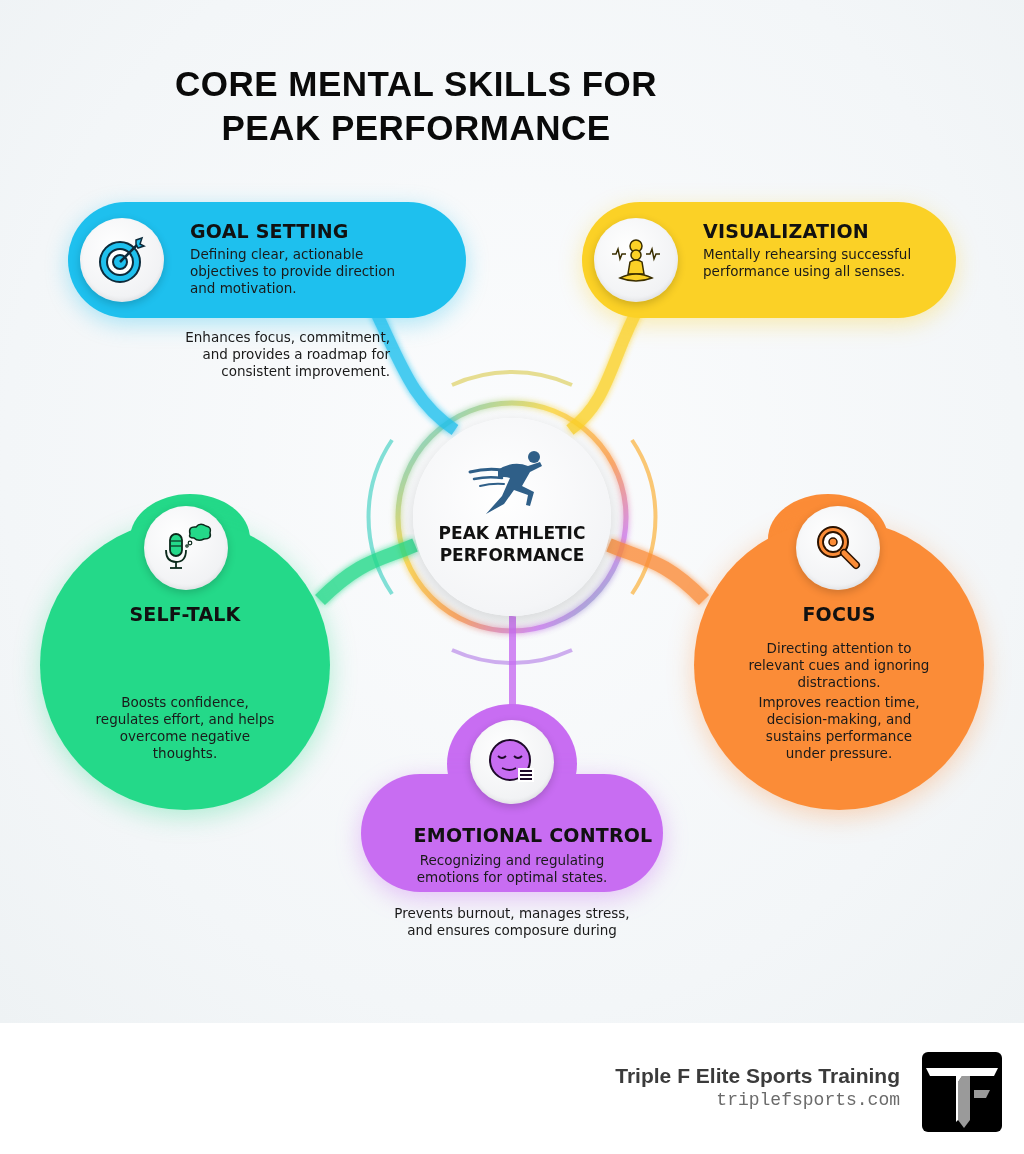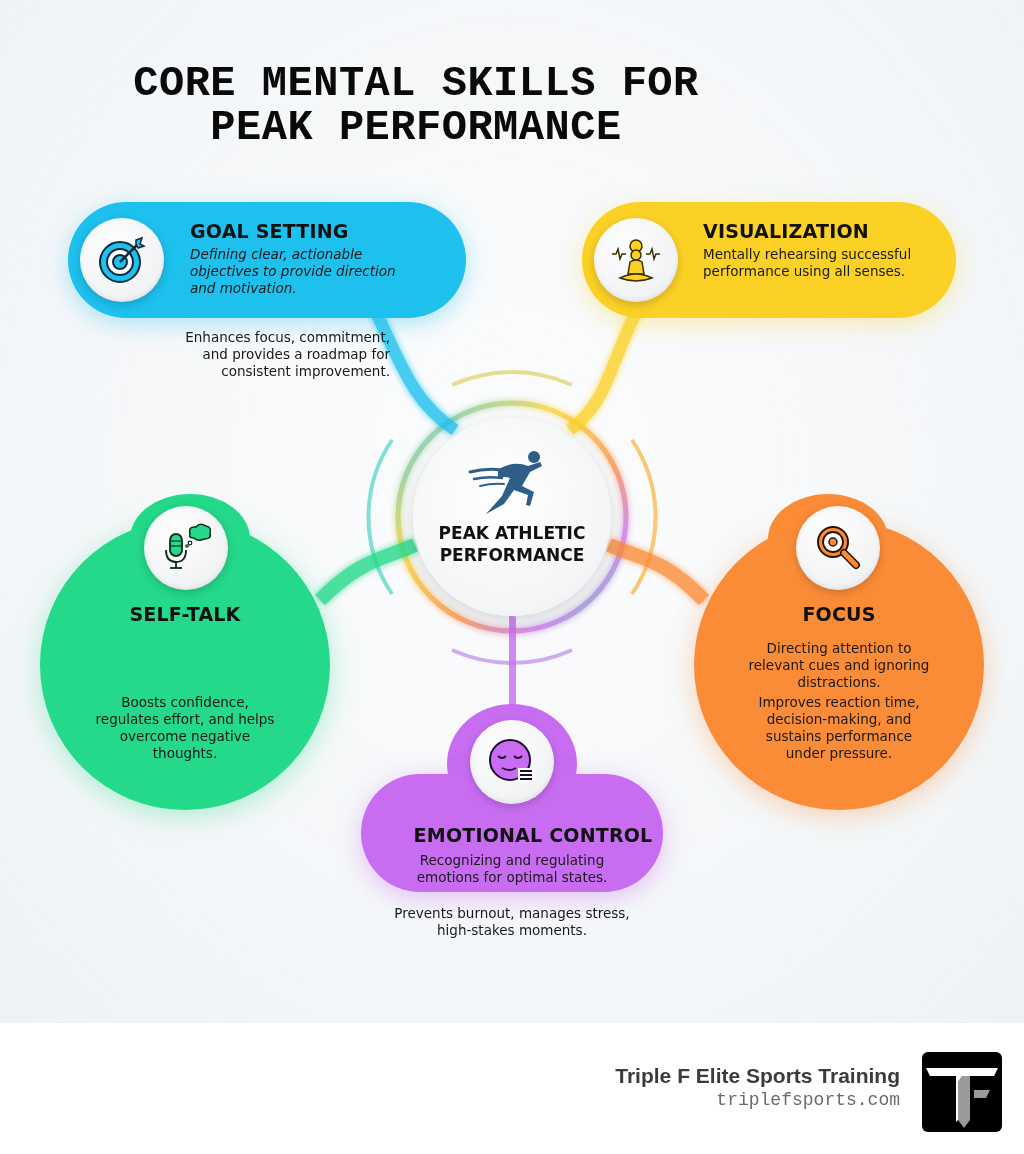--- a/index.html
+++ b/index.html
@@ -5,21 +5,21 @@
   * { box-sizing: border-box; margin: 0; padding: 0; }
   html, body { width: 1024px; height: 1154px; overflow: hidden; background: #ffffff; }
   body { font-family: "DejaVu Sans", "Liberation Sans", sans-serif; color: #111; position: relative; }
   .canvas {
     position: absolute; left: 0; top: 0; width: 1024px; height: 1023px;
     background: radial-gradient(ellipse at 50% 45%, #fbfcfd 0%, #f3f6f8 70%, #eef2f4 100%);
     overflow: hidden;
   }
   .title {
     position: absolute; left: 0; top: 62px; width: 832px; text-align: center;
-    font-family: Liberation Mono, monospace; font-weight: 700; font-size: 42px; line-height: 44px;
+    font-family: Liberation Sans, sans-serif; font-weight: 700; font-size: 35px; line-height: 44px;
     letter-spacing: 0.5px; color: #0a0a0a;
   }
   svg.connectors { position: absolute; left: 0; top: 0; width: 1024px; height: 1023px; }
   .blob { position: absolute; }
   .icon-circle {
     position: absolute; width: 84px; height: 84px; border-radius: 50%;
     background: radial-gradient(circle at 40% 35%, #ffffff 0%, #f1f2f4 70%, #dcdfe3 100%);
     box-shadow: 0 3px 8px rgba(0,0,0,0.18), inset 0 -2px 4px rgba(0,0,0,0.06);
     display: flex; align-items: center; justify-content: center;
   }
@@ -117,21 +117,21 @@
   <div class="icon-circle" style="left:80px; top:218px;">
     <svg viewBox="0 0 56 56">
       <circle cx="26" cy="30" r="20" fill="#1ec0ee" stroke="#0d2a3a" stroke-width="2"></circle>
       <circle cx="26" cy="30" r="13" fill="#fff" stroke="#0d2a3a" stroke-width="2"></circle>
       <circle cx="26" cy="30" r="7" fill="#1ec0ee" stroke="#0d2a3a" stroke-width="2"></circle>
       <line x1="26" y1="30" x2="44" y2="12" stroke="#0d2a3a" stroke-width="2.5"></line>
       <path d="M 42 8 L 48 6 L 46 12 L 50 14 L 44 16 L 42 12 Z" fill="#1ec0ee" stroke="#0d2a3a" stroke-width="1.5"></path>
     </svg>
   </div>
   <div class="h" style="left:190px; top:219px;">GOAL SETTING</div>
-  <div class="p" style="left:190px; top:246px;font-style:italic;">
+  <div class="p" style="left:190px; top:246px;">
     <div>Defining clear, actionable</div>
     <div>objectives to provide direction</div>
     <div>and motivation.</div>
   </div>
   <div class="p center" style="left:120px; top:329px; width:270px;text-align:right;">
     <div>Enhances focus, commitment,</div>
     <div>and provides a roadmap for</div>
     <div>consistent improvement.</div>
   </div>
 
@@ -213,21 +213,21 @@
       <line x1="36" y1="45" x2="48" y2="45" stroke="#1e0a2a" stroke-width="2"></line>
     </svg>
   </div>
   <div class="h center" style="left:361px; top:823px; width:302px;padding-left:42px;">EMOTIONAL CONTROL</div>
   <div class="p center" style="left:361px; top:852px; width:302px;">
     <div>Recognizing and regulating</div>
     <div>emotions for optimal states.</div>
   </div>
   <div class="p center" style="left:352px; top:905px; width:320px;">
     <div>Prevents burnout, manages stress,</div>
-    <div>high-stakes moments.</div>
+    <div>and ensures composure during</div>
   </div>
 
   <div class="hub"></div>
   <svg class="hub-icon" viewBox="0 0 90 70">
     <circle cx="66" cy="9" r="6" fill="#2f5f88"></circle>
     <path d="M 30 22 Q 45 12 60 18 L 72 14 L 74 18 L 62 24 L 54 38 L 66 44 L 62 58 L 58 57 L 60 47 L 46 42 L 36 56 L 18 66 L 34 48 L 42 30 Q 36 28 30 30 Z" fill="#2f5f88"></path>
     <path d="M 2 24 Q 18 20 34 22" fill="none" stroke="#2f5f88" stroke-width="3" stroke-linecap="round"></path>
     <path d="M 6 31 Q 20 28 34 30" fill="none" stroke="#2f5f88" stroke-width="2.5" stroke-linecap="round"></path>
     <path d="M 12 38 Q 24 35 36 36" fill="none" stroke="#2f5f88" stroke-width="2" stroke-linecap="round"></path>
   </svg>

